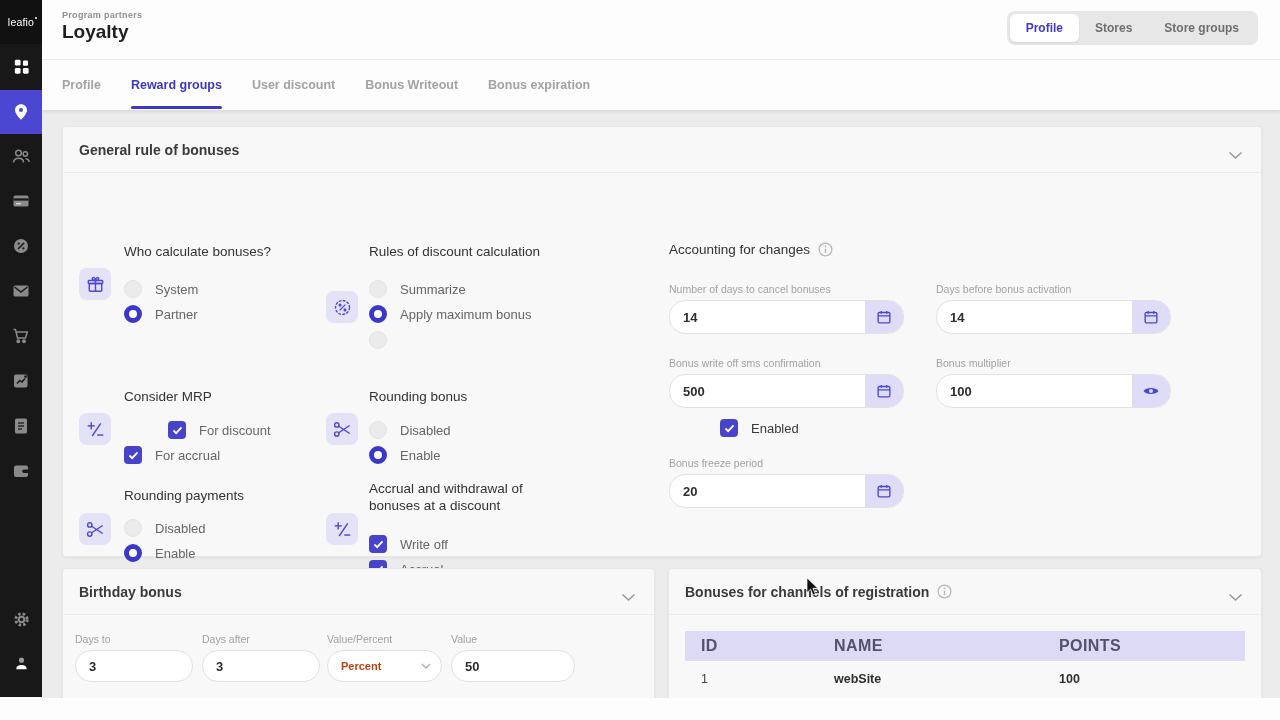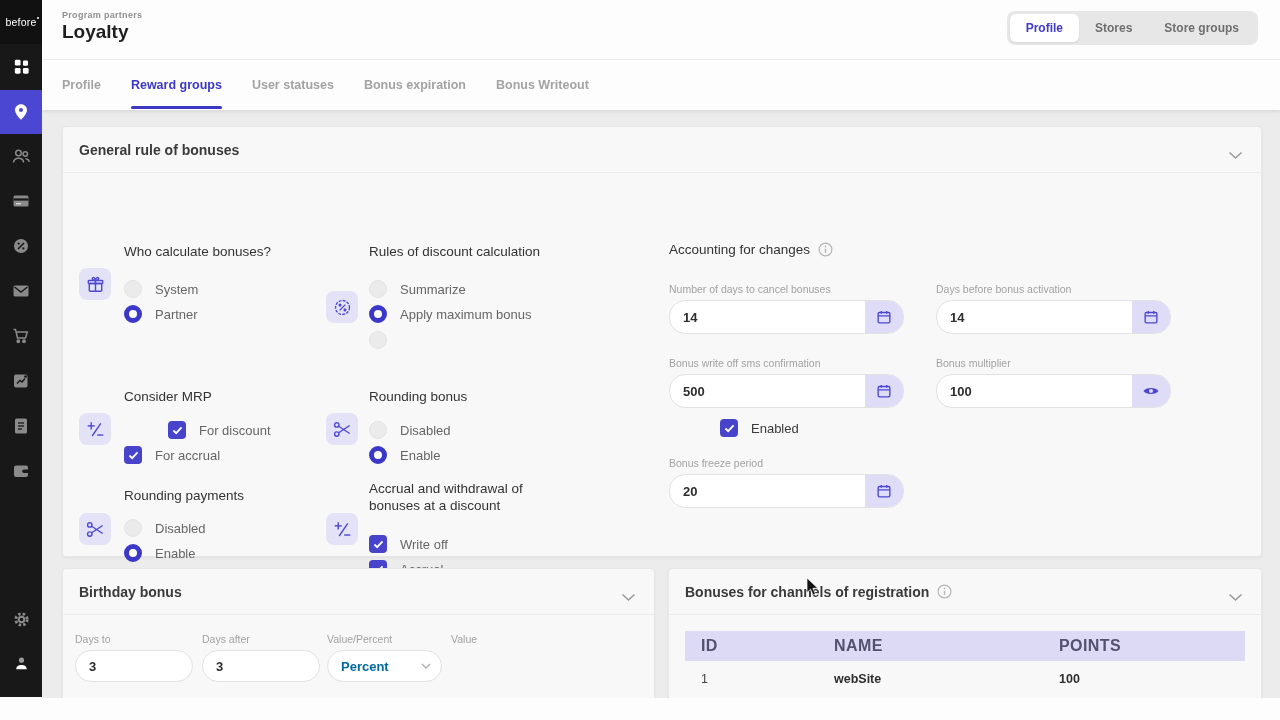--- a/index.html
+++ b/index.html
@@ -49,21 +49,21 @@
 
   .field { position:absolute; width:235px; }
   .field-label { font-size:10.5px; color:#a2a2a2; margin-bottom:5px; }
   .field-box { position:relative; height:34px; background:#fff; border:1px solid #e2e2e2; border-radius:16px; display:flex; align-items:center; overflow:hidden; }
   .field-box input { border:none; outline:none; background:transparent; width:100%; padding-left:13px; font-family:"Liberation Sans",sans-serif; font-size:13px; font-weight:700; color:#2e2e2e; }
   .field-btn { position:absolute; right:0; top:0; width:38px; height:100%; background:#dedcf6; display:flex; align-items:center; justify-content:center; cursor:pointer; }
 
   .sm-field { position:absolute; }
   .sm-field .field-box { height:32px; }
   .select-box { justify-content:space-between; padding-right:10px; cursor:pointer; }
-  .select-val { padding-left:13px; font-size:13px; font-weight:700; color:#0369a1; }
+  .select-val { padding-left:13px; font-size:11px; font-weight:700; color:#c2410c; }
 
   
   .tbl-head { position:absolute; left:16px; right:16px; height:30px; background:#dcdaf4; display:flex; align-items:center; }
   .tbl-row { position:absolute; left:16px; right:16px; height:36px; display:flex; align-items:center; }
   .th { font-size:16px; font-weight:700; color:#53526e; letter-spacing:.4px; }
   .td { font-size:12.5px; color:#444; }
   .c-id { position:absolute; left:16px; }
   .c-name { position:absolute; left:149px; }
   .c-points { position:absolute; left:374px; }
   .bold { font-weight:700; color:#2e2e2e; }
@@ -71,21 +71,21 @@
   .cursor { position:absolute; left:806px; top:578px; z-index:9; pointer-events:none; }
   .bottom-strip { position:absolute; left:0; top:698px; width:1280px; height:22px; background:#fdfdfd; }
 </style>
 </head>
 <body>
 
 <div id="app">
 
   <div class="sidebar">
     <div class="logo">
-        <span>before</span>
+        <span>leafio</span>
       </div>
 
     <div class="s-item" style="top:57px;">
       <svg width="19" height="19" viewBox="0 0 20 20">
           <rect x="3" y="3" width="6" height="6" rx="1.4" fill="#fff"></rect>
           <rect x="11.5" y="3.8" width="5.4" height="5.4" rx="1.3" fill="#fff"></rect>
           <rect x="3" y="11.5" width="6" height="6" rx="1.4" fill="#fff"></rect>
           <rect x="11.5" y="11.5" width="6" height="6" rx="1.4" fill="#fff"></rect>
         </svg>
     </div>
@@ -184,23 +184,23 @@
     <div class="segmented">
       <div class="seg-btn on">Profile</div>
       <div class="seg-btn">Stores</div>
       <div class="seg-btn">Store groups</div>
     </div>
   </div>
 
   <div class="tabbar">
     <div class="tab">Profile</div>
     <div class="tab on">Reward groups</div>
-    <div class="tab">User statuses</div>
+    <div class="tab">User discount</div>
+    <div class="tab">Bonus Writeout</div>
     <div class="tab">Bonus expiration</div>
-    <div class="tab">Bonus Writeout</div>
   </div>
 
   <div class="content">
 
     <div class="panel" style="left:20px; top:16px; width:1200px; height:431px;">
       <div class="panel-head">
         <span class="panel-title">General rule of bonuses</span>
         <span class="head-chevron"><svg width="15" height="9" viewBox="0 0 15 9">
               <polyline points="1.5,1.5 7.5,7 13.5,1.5" fill="none" stroke="#9a9a9a" stroke-width="1.6"></polyline>
             </svg></span>
@@ -452,20 +452,23 @@
           <div class="field-label">Value/Percent</div>
           <div class="field-box select-box">
             <span class="select-val">Percent</span>
             <svg width="10" height="6" viewBox="0 0 10 6">
                 <polyline points="1,1 5,5 9,1" fill="none" stroke="#b0b0b0" stroke-width="1.4"></polyline>
               </svg>
           </div>
         </div>
         <div class="sm-field" style="left:388px; top:18px; width:124px;">
           <div class="field-label">Value</div>
+          <div class="field-box">
+              <input value="50" style="">
+            </div>
         </div>
       </div>
     </div>
 
     <div class="panel" style="left:626px; top:458px; width:594px; height:140px;">
       <div class="panel-head">
         <span class="panel-title">Bonuses for channels of registration</span>
         <span class="info-icon">
             <svg width="15" height="15" viewBox="0 0 15 15">
               <circle cx="7.5" cy="7.5" r="6.4" fill="none" stroke="#b5b5b5" stroke-width="1.2"></circle>

